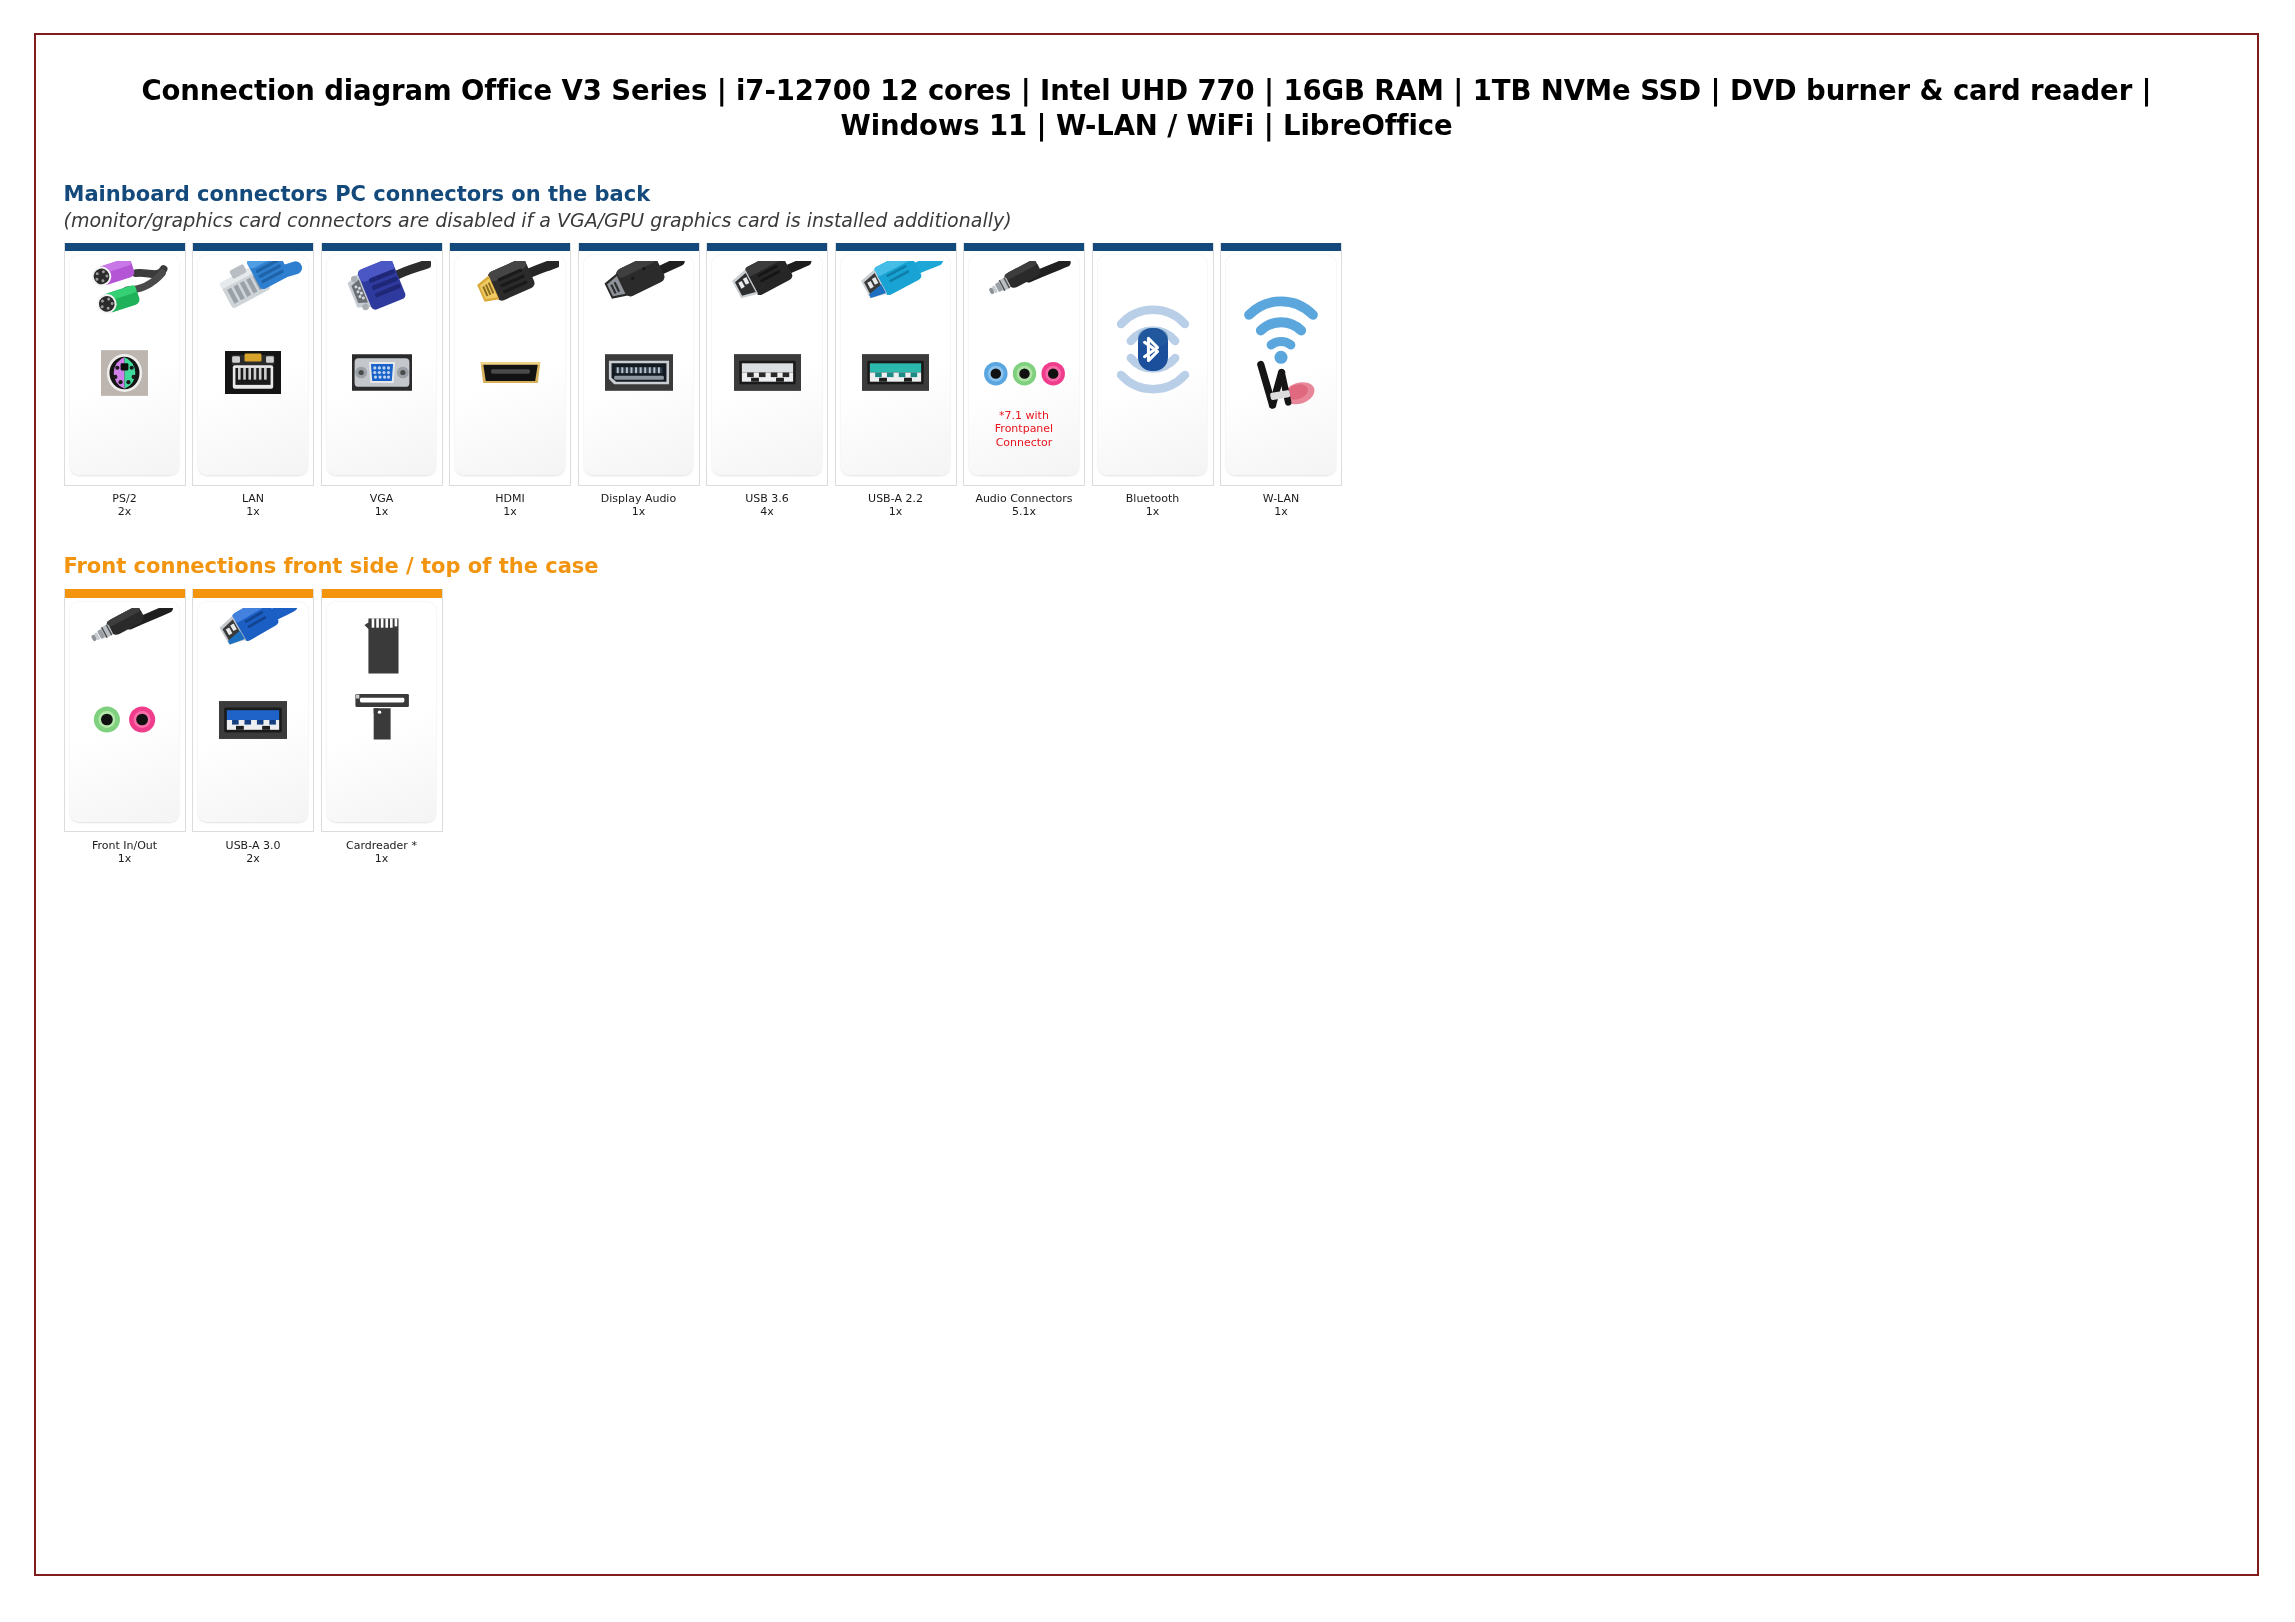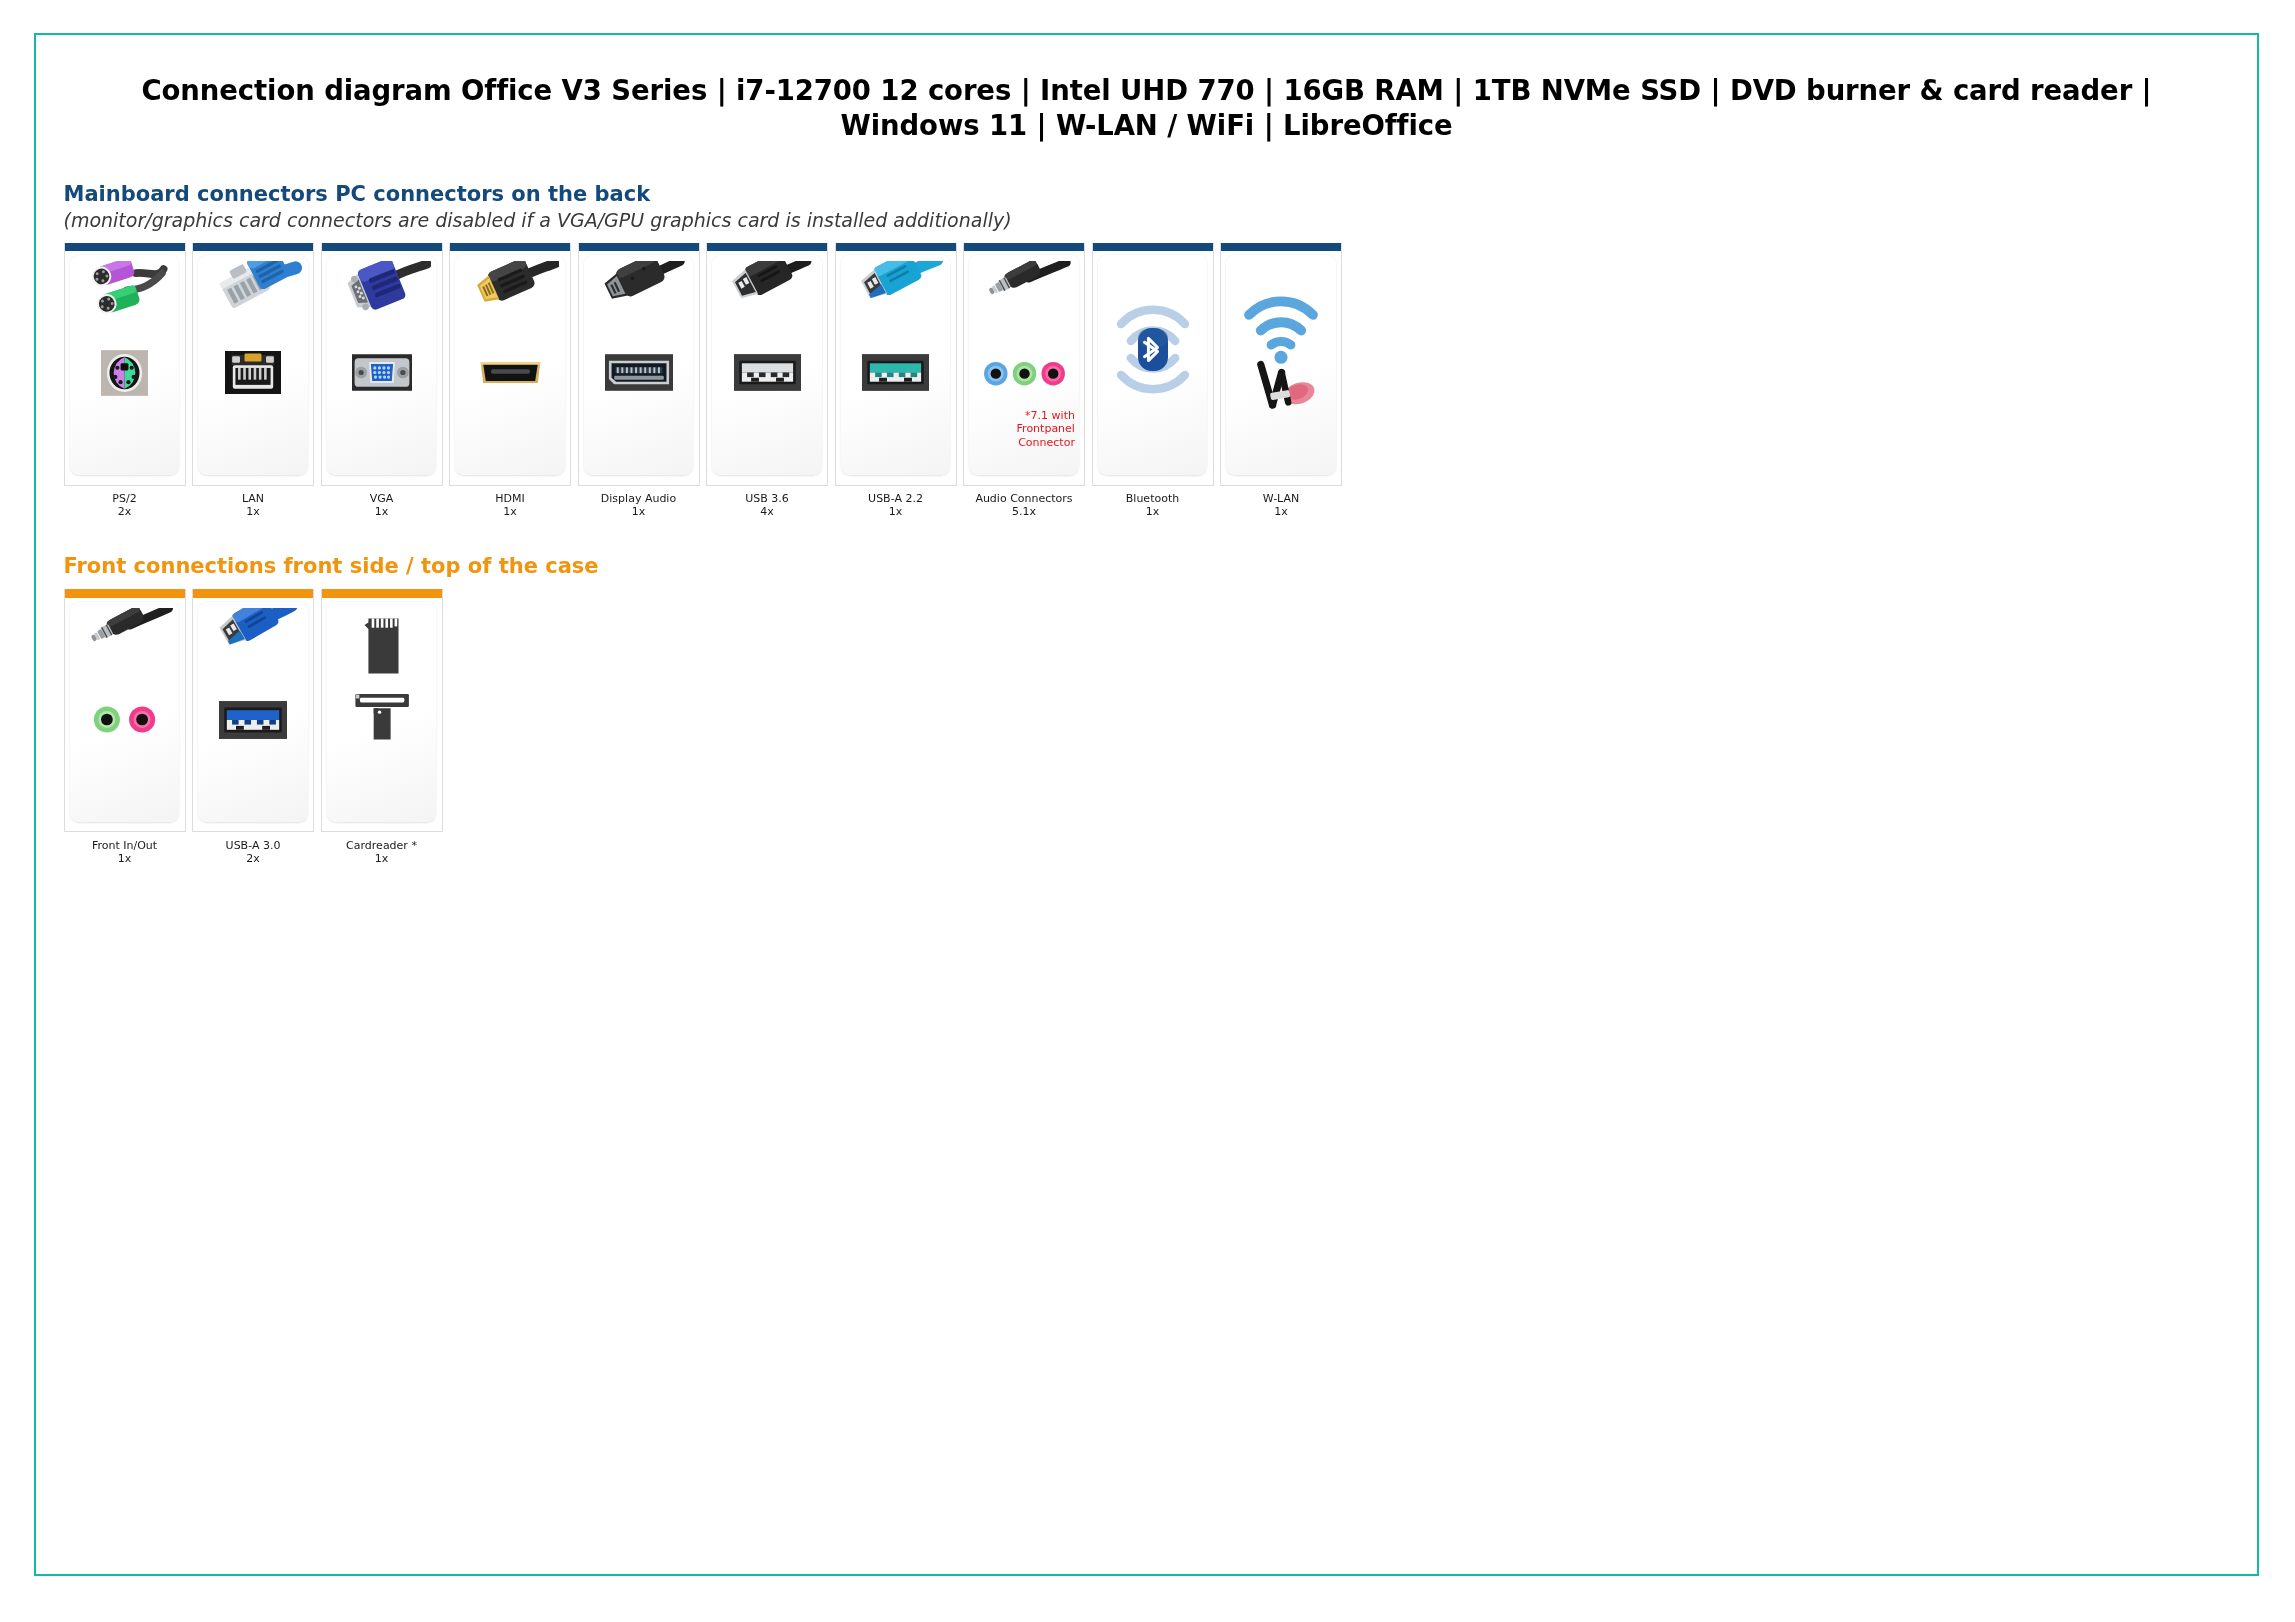--- a/index.html
+++ b/index.html
@@ -6,21 +6,21 @@
   html,body{margin:0;padding:0;background:#ffffff;}
   body{
     font-family:"DejaVu Sans","Liberation Sans",sans-serif;
     width:2295px;height:1622px;overflow:hidden;
     -webkit-font-smoothing:antialiased;
   }
   .page{
     position:absolute;left:34px;top:33px;
     width:2225px;height:1543px;
     background:#ffffff;
-    border:2px solid #14b8a6;
+    border:2px solid #7f1d1d;
     box-sizing:border-box;
   }
   .inner{padding:19.6px 27.5px 0 27.5px;}
 
   
   .doc-title{
     font-size:27.5px;font-weight:bold;color:#000;
     text-align:center;line-height:1.26;
     letter-spacing:-0.1px;
     margin:18.3px 26px 0 26px;
@@ -59,21 +59,21 @@
   
   .card.front{height:243px;}
 
   .slot{position:absolute;left:0;right:0;display:flex;justify-content:center;align-items:center;}
   .slot.plug{top:3.9px;height:84px;}
   .slot.port{top:92px;height:52px;}
   .slot.single{top:13px;height:164px;}
 
   .note{
     position:absolute;left:3.9px;right:3.9px;top:154px;
-    text-align:right;color:#e8141e;
+    text-align:center;color:#e8141e;
     font-size:11px;line-height:1.22;
   }
 
   
   .lbl{
     width:122px;text-align:center;
     font-size:11px;color:#1a1a1a;line-height:1.2;
     margin-top:6.5px;
     word-break:break-word;
   }

